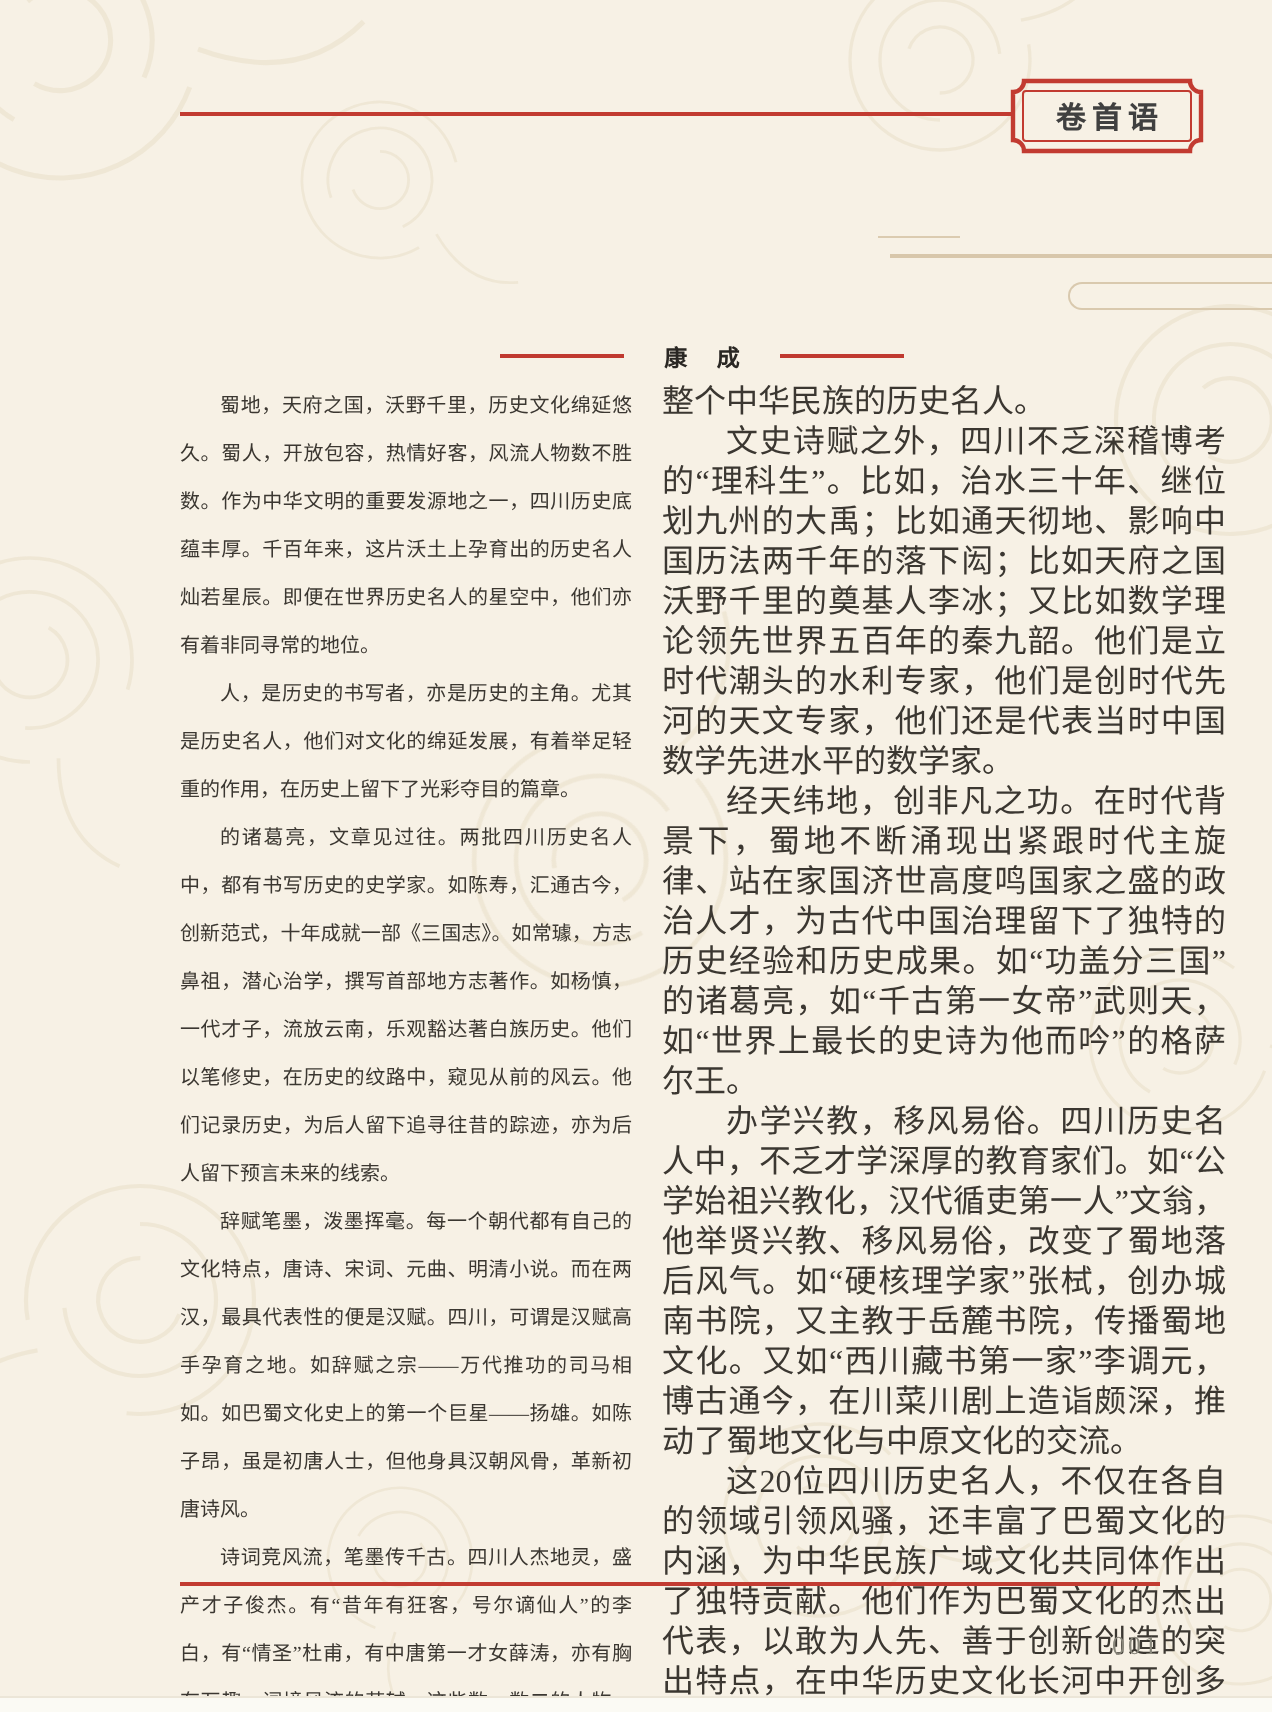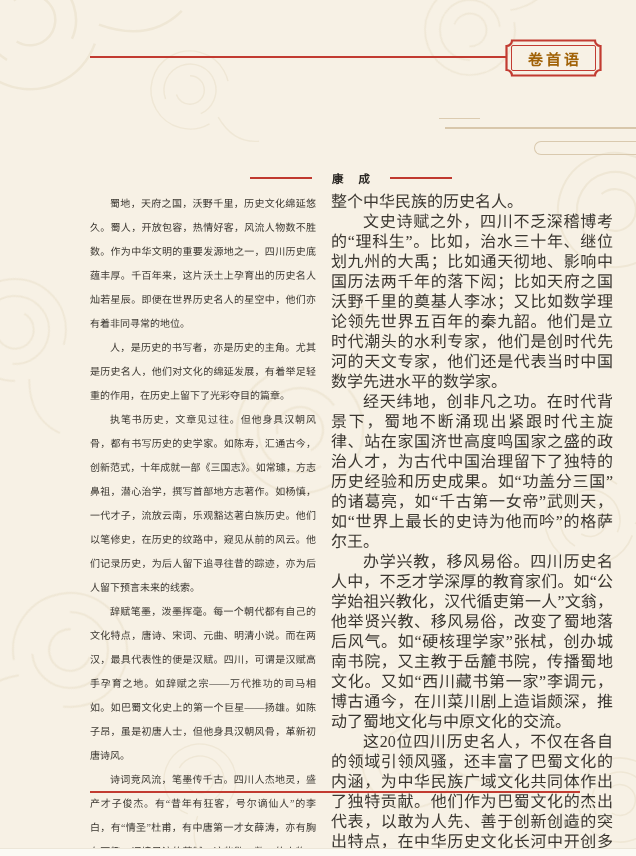--- a/index.html
+++ b/index.html
@@ -12,21 +12,21 @@
     overflow:hidden;
   }
   .clouds{position:absolute;left:0;top:0;pointer-events:none;}
   
   .top-rule{position:absolute;left:90px;top:56px;width:416px;height:2px;background:#c23b31;}
   .badge{position:absolute;left:505px;top:39px;width:97px;height:38px;}
   .badge svg{position:absolute;left:0;top:0;}
   .badge .label{
     position:absolute;left:0;top:0;width:97px;height:38px;
     display:flex;align-items:center;justify-content:center;
-    color:#a16207;font-weight:bold;font-size:15px;letter-spacing:3px;
+    color:#404040;font-weight:bold;font-size:15px;letter-spacing:3px;
     text-indent:3px;
     font-family:Liberation Serif, serif;
   }
   
   .title{
     position:absolute;left:136px;top:106px;width:400px;
     text-align:center;margin:0;
     font-size:22.5px;font-weight:bold;color:#171511;
     letter-spacing:-1.5px;
     font-family:"Liberation Serif","DejaVu Serif",serif;
@@ -111,21 +111,21 @@
 
   <div class="author">
     <span class="rule"></span>
     <span class="name">康 成</span>
     <span class="rule"></span>
   </div>
 
   <div class="col col-left">
     <p>蜀地，天府之国，沃野千里，历史文化绵延悠久。蜀人，开放包容，热情好客，风流人物数不胜数。作为中华文明的重要发源地之一，四川历史底蕴丰厚。千百年来，这片沃土上孕育出的历史名人灿若星辰。即便在世界历史名人的星空中，他们亦有着非同寻常的地位。</p>
     <p>人，是历史的书写者，亦是历史的主角。尤其是历史名人，他们对文化的绵延发展，有着举足轻重的作用，在历史上留下了光彩夺目的篇章。</p>
-    <p>执笔书历史，文章见过往。但他身具汉朝风骨，都有书写历史的史学家。如陈寿，汇通古今，创新范式，十年成就一部《三国志》。如常璩，方志鼻祖，潜心治学，撰写首部地方志著作。如杨慎，一代才子，流放云南，乐观豁达著白族历史。他们以笔修史，在历史的纹路中，窥见从前的风云。他们记录历史，为后人留下追寻往昔的踪迹，亦为后人留下预言未来的线索。</p>
+    <p>的诸葛亮，文章见过往。两批四川历史名人中，都有书写历史的史学家。如陈寿，汇通古今，创新范式，十年成就一部《三国志》。如常璩，方志鼻祖，潜心治学，撰写首部地方志著作。如杨慎，一代才子，流放云南，乐观豁达著白族历史。他们以笔修史，在历史的纹路中，窥见从前的风云。他们记录历史，为后人留下追寻往昔的踪迹，亦为后人留下预言未来的线索。</p>
     <p>辞赋笔墨，泼墨挥毫。每一个朝代都有自己的文化特点，唐诗、宋词、元曲、明清小说。而在两汉，最具代表性的便是汉赋。四川，可谓是汉赋高手孕育之地。如辞赋之宗——万代推功的司马相如。如巴蜀文化史上的第一个巨星——扬雄。如陈子昂，虽是初唐人士，但他身具汉朝风骨，革新初唐诗风。</p>
     <p>诗词竞风流，笔墨传千古。四川人杰地灵，盛产才子俊杰。有“昔年有狂客，号尔谪仙人”的李白，有“情圣”杜甫，有中唐第一才女薛涛，亦有胸有万趣、词境风流的苏轼。这些数一数二的人物，不仅是四川的历史名人，更是</p>
   </div>
 
   <div class="col col-right">
     <p class="cont">整个中华民族的历史名人。</p>
     <p>文史诗赋之外，四川不乏深稽博考的“理科生”。比如，治水三十年、继位划九州的大禹；比如通天彻地、影响中国历法两千年的落下闳；比如天府之国沃野千里的奠基人李冰；又比如数学理论领先世界五百年的秦九韶。他们是立时代潮头的水利专家，他们是创时代先河的天文专家，他们还是代表当时中国数学先进水平的数学家。</p>
     <p>经天纬地，创非凡之功。在时代背景下，蜀地不断涌现出紧跟时代主旋律、站在家国济世高度鸣国家之盛的政治人才，为古代中国治理留下了独特的历史经验和历史成果。如“功盖分三国”的诸葛亮，如“千古第一女帝”武则天，如“世界上最长的史诗为他而吟”的格萨尔王。</p>
     <p>办学兴教，移风易俗。四川历史名人中，不乏才学深厚的教育家们。如“公学始祖兴教化，汉代循吏第一人”文翁，他举贤兴教、移风易俗，改变了蜀地落后风气。如“硬核理学家”张栻，创办城南书院，又主教于岳麓书院，传播蜀地文化。又如“西川藏书第一家”李调元，博古通今，在川菜川剧上造诣颇深，推动了蜀地文化与中原文化的交流。</p>
     <p>这20位四川历史名人，不仅在各自的领域引领风骚，还丰富了巴蜀文化的内涵，为中华民族广域文化共同体作出了独特贡献。他们作为巴蜀文化的杰出代表，以敢为人先、善于创新创造的突出特点，在中华历史文化长河中开创多个第一。他们的人格魅力跨越时空，他们的功绩成就影响至今。</p>

